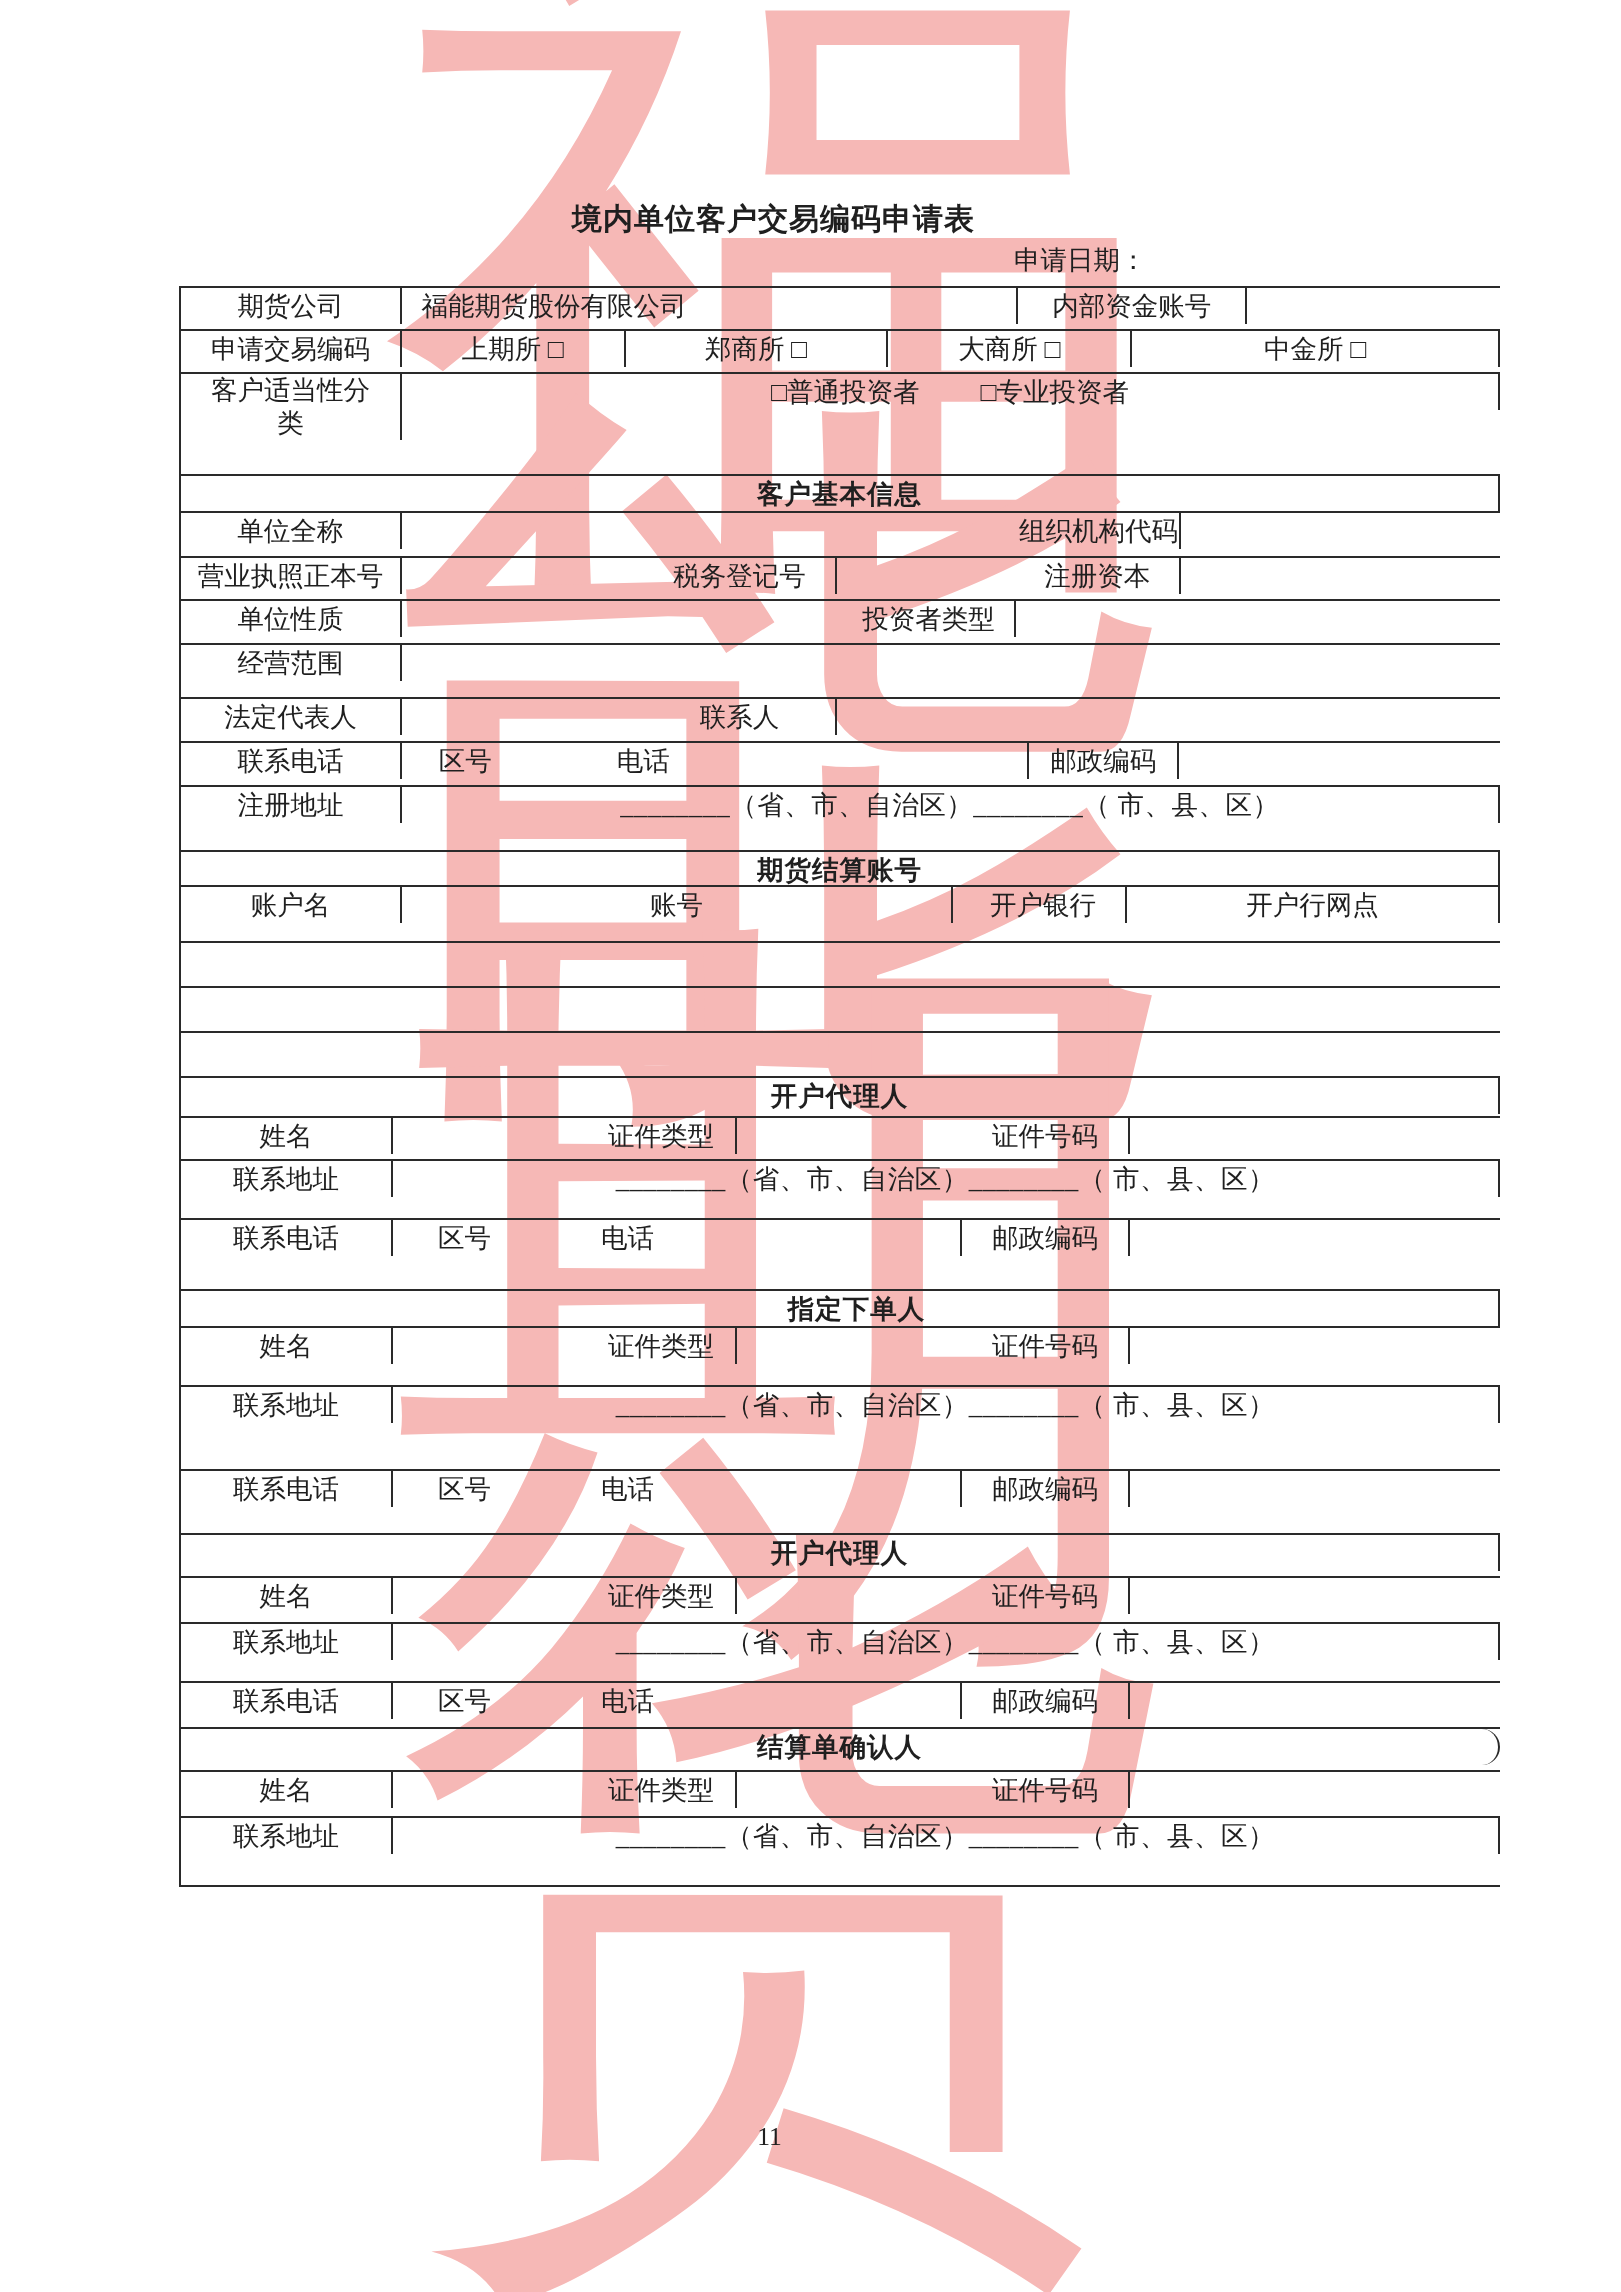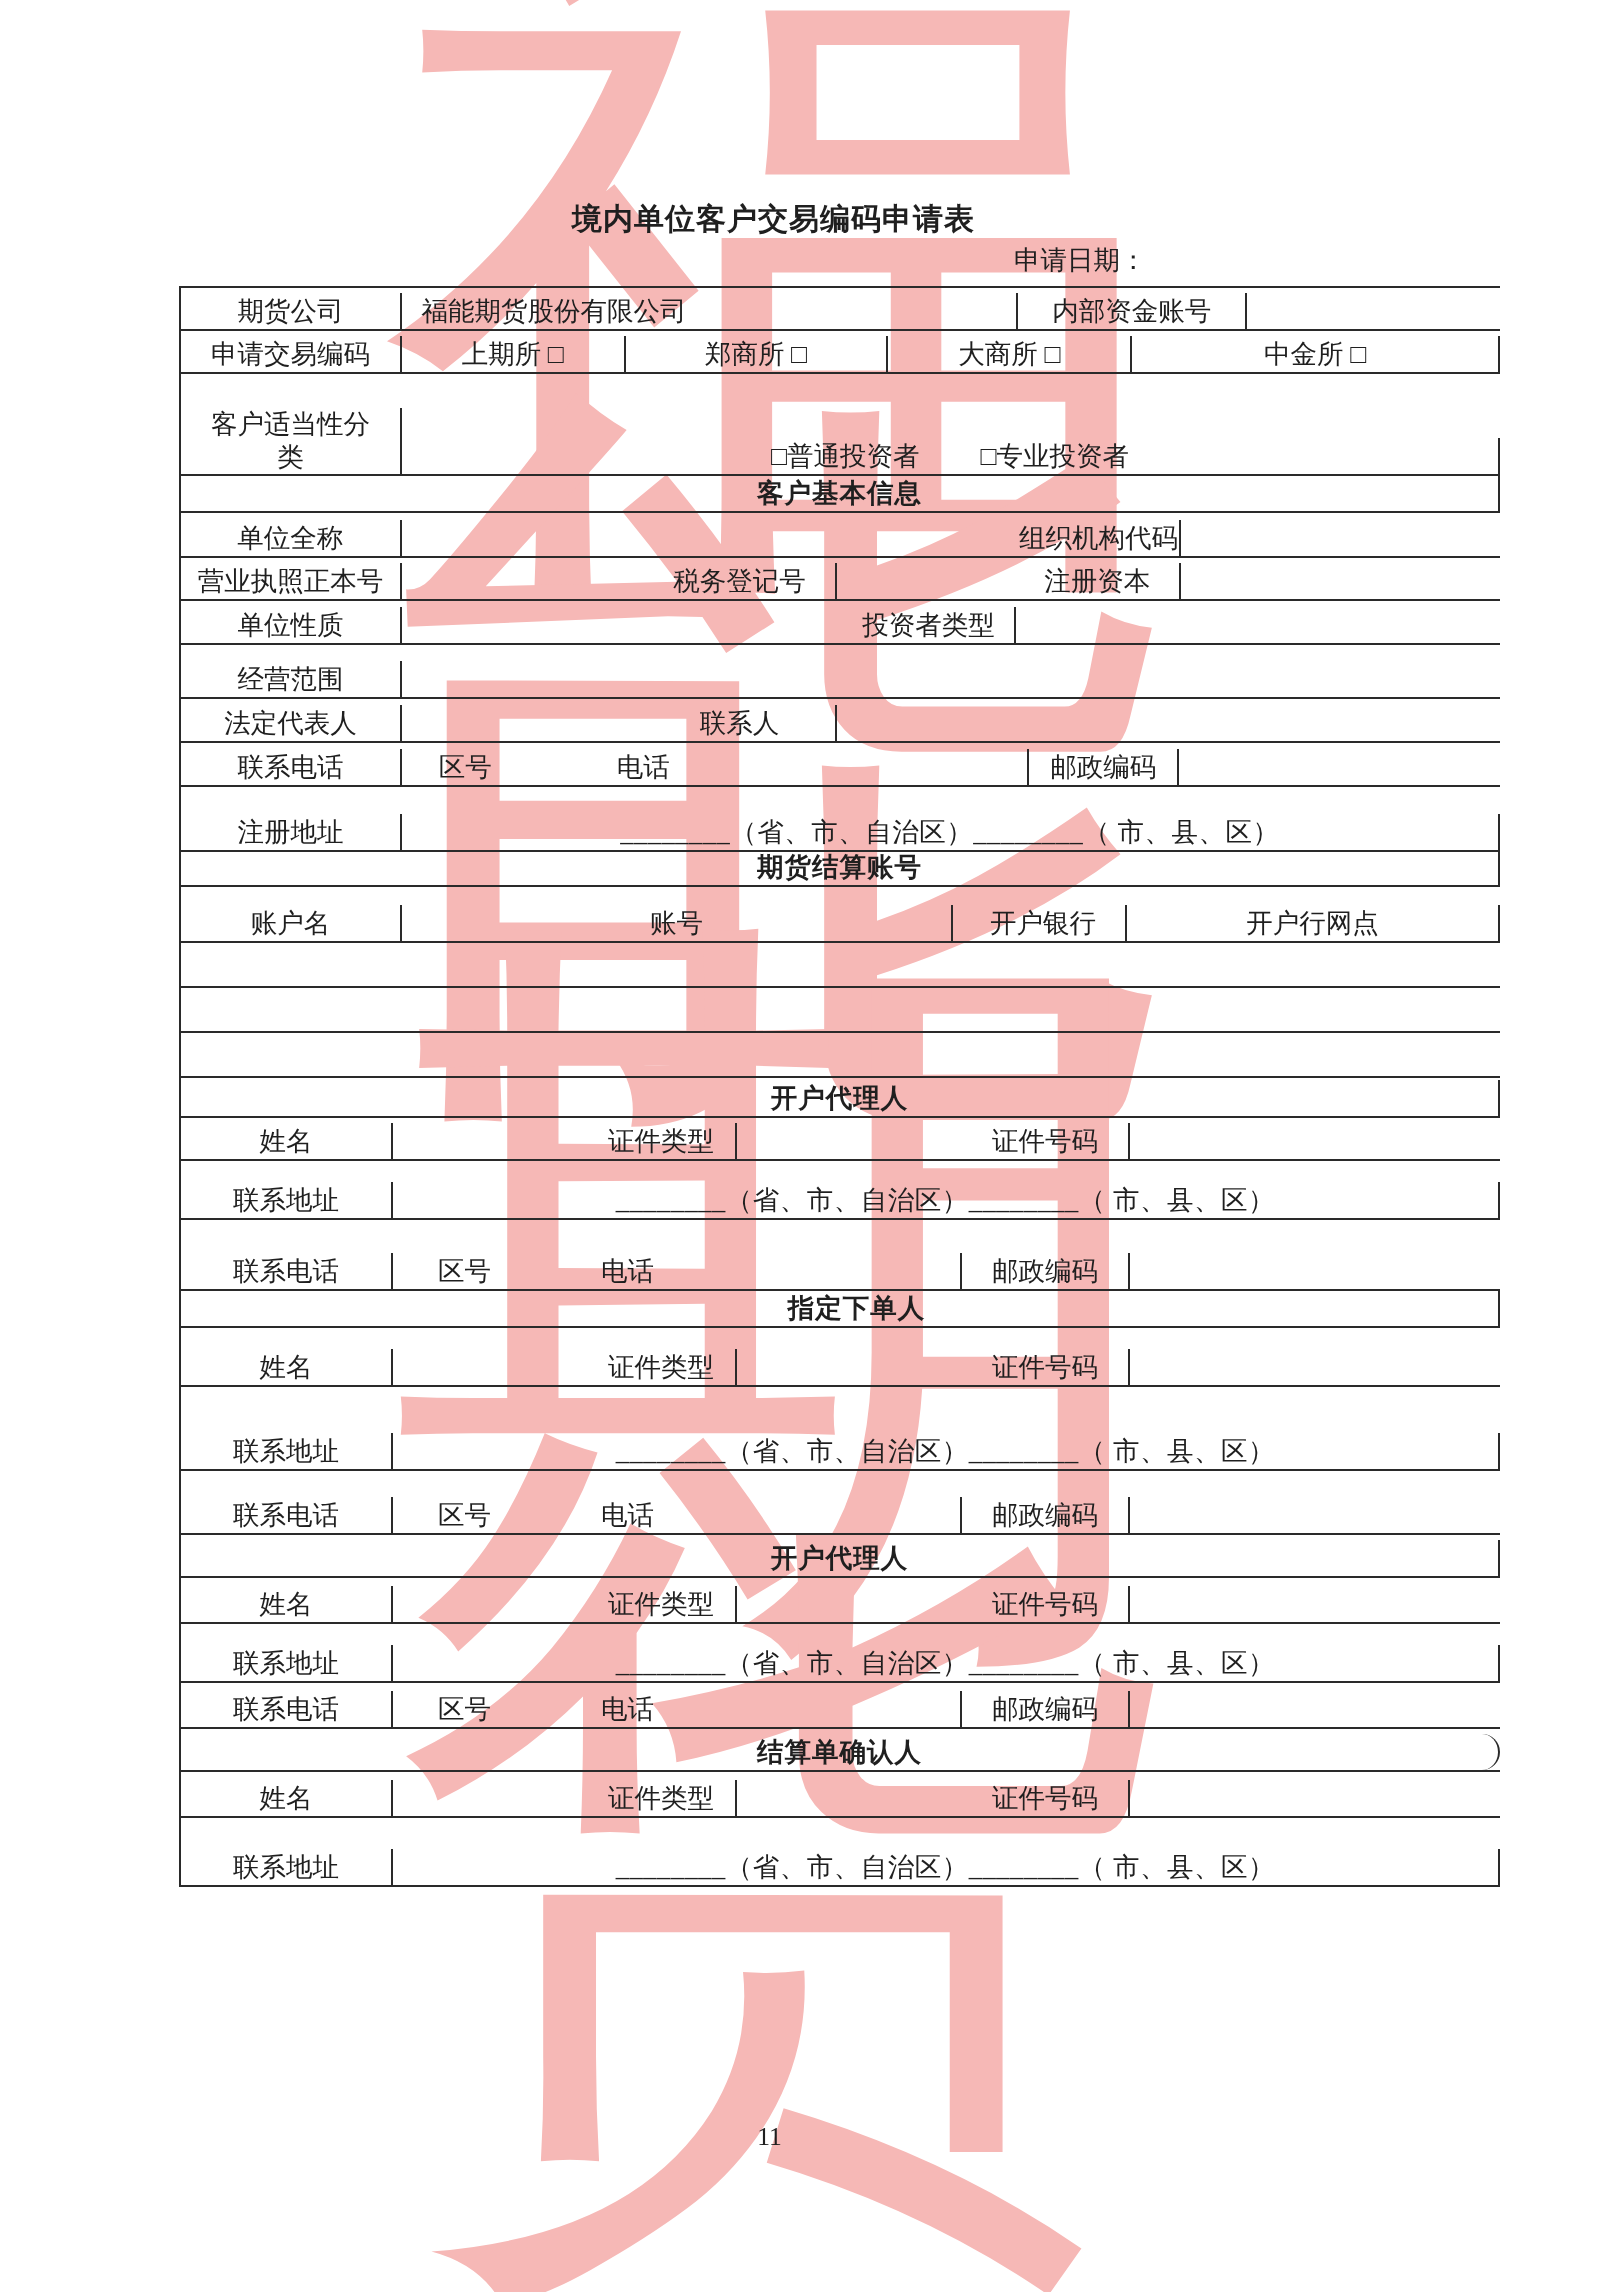--- a/index.html
+++ b/index.html
@@ -26,21 +26,21 @@
     position:absolute;top:199px;left:0;width:1547px;text-align:center;
     font-size:30px;font-weight:bold;z-index:2;letter-spacing:1px;
   }
   .date-line{position:absolute;top:242px;left:1014px;font-size:26.5px;z-index:2;}
   
   .tbl{
     position:absolute;left:179px;top:286px;width:1319px;z-index:2;
     border-top:2px solid #2a2a2a;border-left:2px solid #2a2a2a;
     font-size:26.5px;
   }
-  .row{display:flex;align-items:flex-end;border-bottom:2px solid #2a2a2a;box-sizing:border-box;}
+  .row{display:flex;align-items:flex-start;border-bottom:2px solid #2a2a2a;box-sizing:border-box;}
   .c{
     box-sizing:border-box;border-right:2px solid #2a2a2a;
     display:flex;align-items:center;justify-content:center;
     white-space:nowrap;overflow:visible;
   }
   .lft{justify-content:flex-start;padding-left:19.6px;}
   .hdr{font-weight:bold;letter-spacing:1px;}
   .wrapcell{white-space:normal;text-align:center;line-height:1.25;}
   .phone-cell{justify-content:flex-start;padding-left:37px;gap:125px;}
   .phone-cell-p{justify-content:flex-start;padding-left:45px;gap:110px;}

